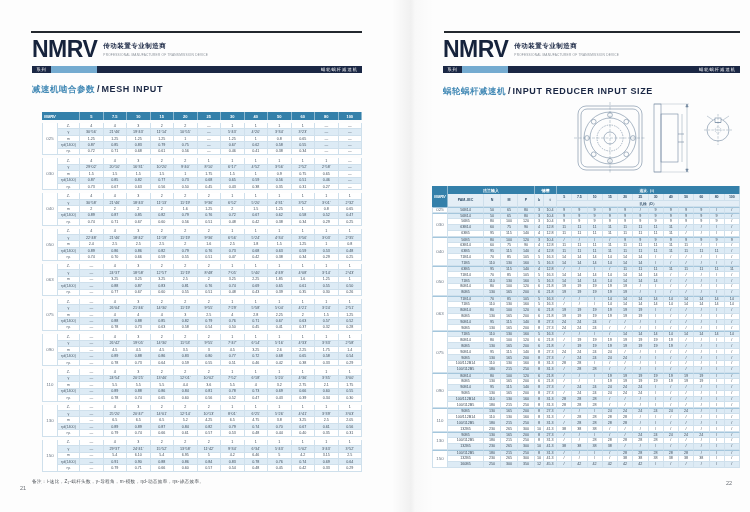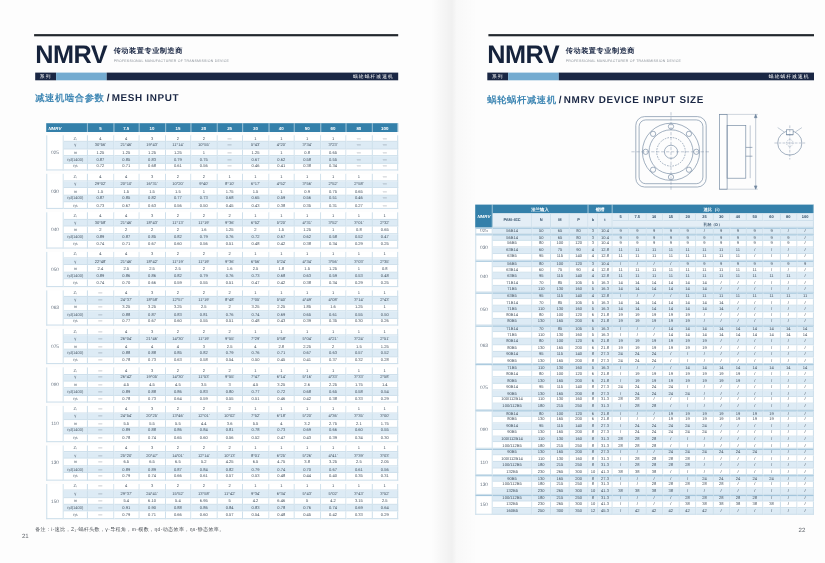--- a/index.html
+++ b/index.html
@@ -793,21 +793,21 @@
     </div>
   </div>
   <div class="series-bar">
     <div class="series-badge">系列</div>
     <div class="series-light"></div>
     <div class="series-dark">蜗轮蜗杆减速机</div>
   </div>
   <div class="sec-title">
     <span class="sec-zh">蜗轮蜗杆减速机</span>
     <span class="sec-sep">/</span>
-    <span class="sec-en">NMRV DEVICE INPUT SIZE</span>
+    <span class="sec-en">INPUT REDUCER INPUT SIZE</span>
   </div>
 
   <svg class="drawing" viewBox="0 0 168 94">
     <g stroke="#7288a0" stroke-width="0.6" fill="none">
       <rect x="6" y="16" width="64" height="64" rx="8"></rect>
       <rect x="9" y="19" width="58" height="58" rx="6"></rect>
       <circle cx="38" cy="48" r="26"></circle>
       <circle cx="38" cy="48" r="20"></circle>
       <circle cx="38" cy="48" r="13" stroke-dasharray="1.5 1"></circle>
       <circle cx="38" cy="48" r="6"></circle>

